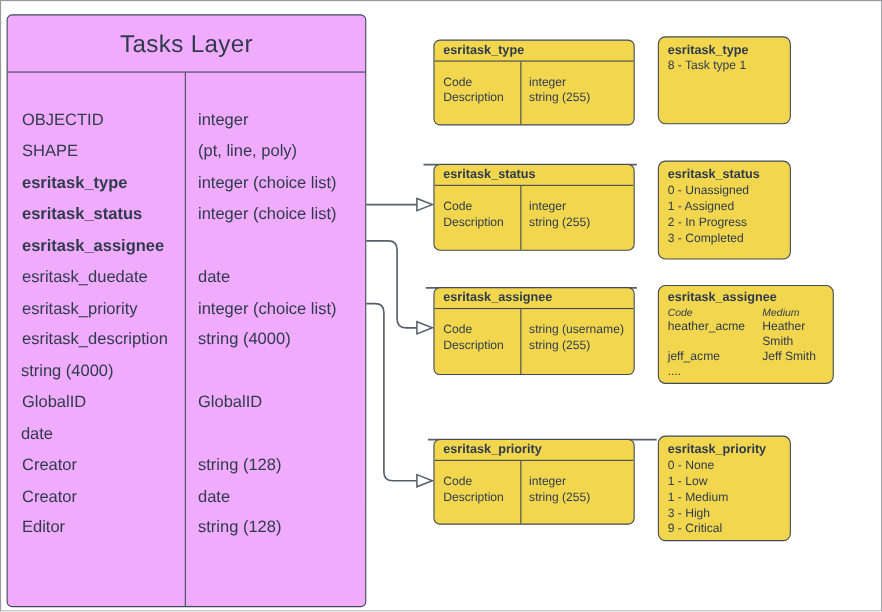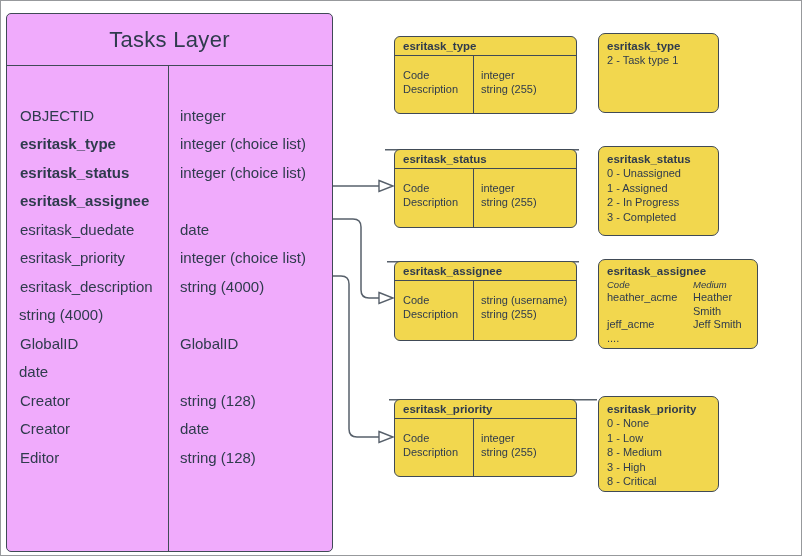--- a/index.html
+++ b/index.html
@@ -35,21 +35,21 @@
     border-bottom: 1.6px solid var(--stroke);
     display: flex; align-items: center; justify-content: center;
     font-size: 22px;
     letter-spacing: 0.3px;
   }
   .tasks-body { position: relative; padding-top: 29px; }
   .tasks-divider {
     position: absolute; left: 161px; top: 52px; bottom: 0;
     width: 1.4px; background: var(--stroke);
   }
-  .field-row { display: flex; height: 28.5px; align-items: flex-end; font-size: 15px; }
+  .field-row { display: flex; height: 28.5px; align-items: center; font-size: 15px; }
   .field-name { width: 161px; padding-left: 13px; box-sizing: border-box; flex: none; }
   .field-type { padding-left: 12px; }
   .bold { font-weight: bold; }
 
   
   .entity {
     position: absolute; left: 393px; width: 183px;
     box-sizing: border-box;
     background: var(--yellow);
     border: 1.5px solid var(--stroke);
@@ -113,20 +113,24 @@
 
   <div class="tasks-box">
     <div class="tasks-header">Tasks Layer</div>
     <div class="tasks-divider"></div>
     <div class="tasks-body">
       <div class="field-row">
         <div class="field-name">OBJECTID</div>
         <div class="field-type">integer</div>
       </div>
       <div class="field-row">
+        <div class="field-name">SHAPE</div>
+        <div class="field-type">(pt, line, poly)</div>
+      </div>
+      <div class="field-row">
         <div class="field-name bold">esritask_type</div>
         <div class="field-type">integer (choice list)</div>
       </div>
       <div class="field-row">
         <div class="field-name bold">esritask_status</div>
         <div class="field-type">integer (choice list)</div>
       </div>
       <div class="field-row">
         <div class="field-name bold">esritask_assignee</div>
       </div>
@@ -234,21 +238,21 @@
       </div>
       <div class="entity-col-right">
         <div>integer</div>
         <div>string (255)</div>
       </div>
     </div>
   </div>
 
   <div class="domain d-type">
     <div class="domain-title">esritask_type</div>
-    <div>2 - Task type 1</div>
+    <div>8 - Task type 1</div>
   </div>
 
   <div class="domain d-status">
     <div class="domain-title">esritask_status</div>
     <div>0 - Unassigned</div>
     <div>1 - Assigned</div>
     <div>2 - In Progress</div>
     <div>3 - Completed</div>
   </div>
 
@@ -262,18 +266,18 @@
       <div>jeff_acme</div>
       <div>Jeff Smith</div>
       <div class="full">....</div>
     </div>
   </div>
 
   <div class="domain d-priority">
     <div class="domain-title">esritask_priority</div>
     <div>0 - None</div>
     <div>1 - Low</div>
-    <div>8 - Medium</div>
+    <div>1 - Medium</div>
     <div>3 - High</div>
-    <div>8 - Critical</div>
+    <div>9 - Critical</div>
   </div>
 
 </div>
 
 </body></html>

